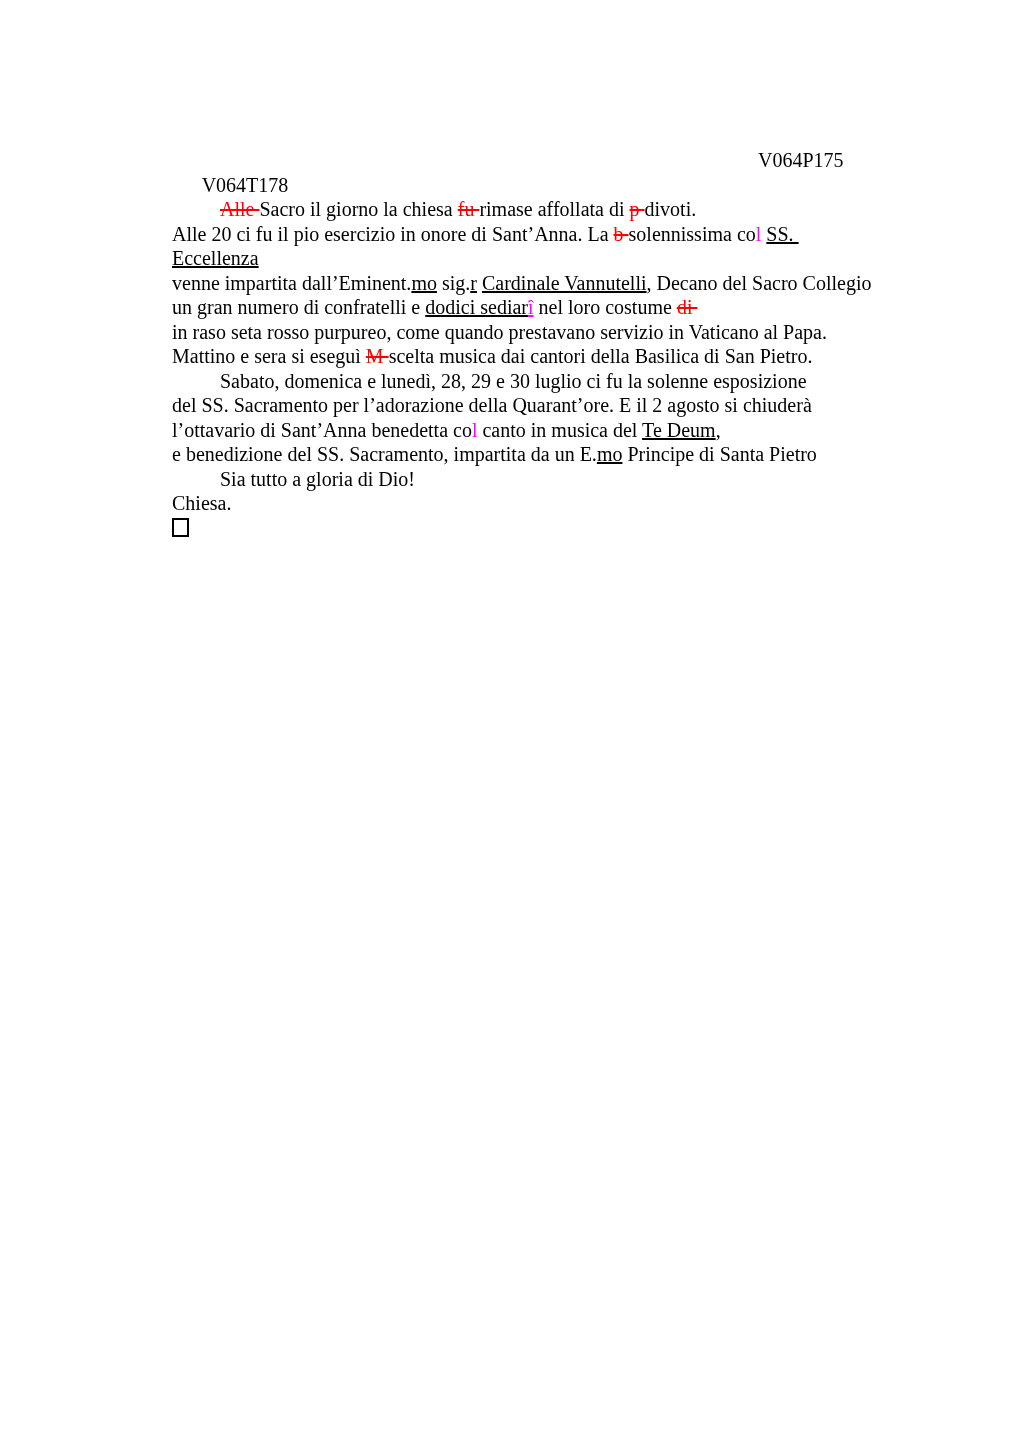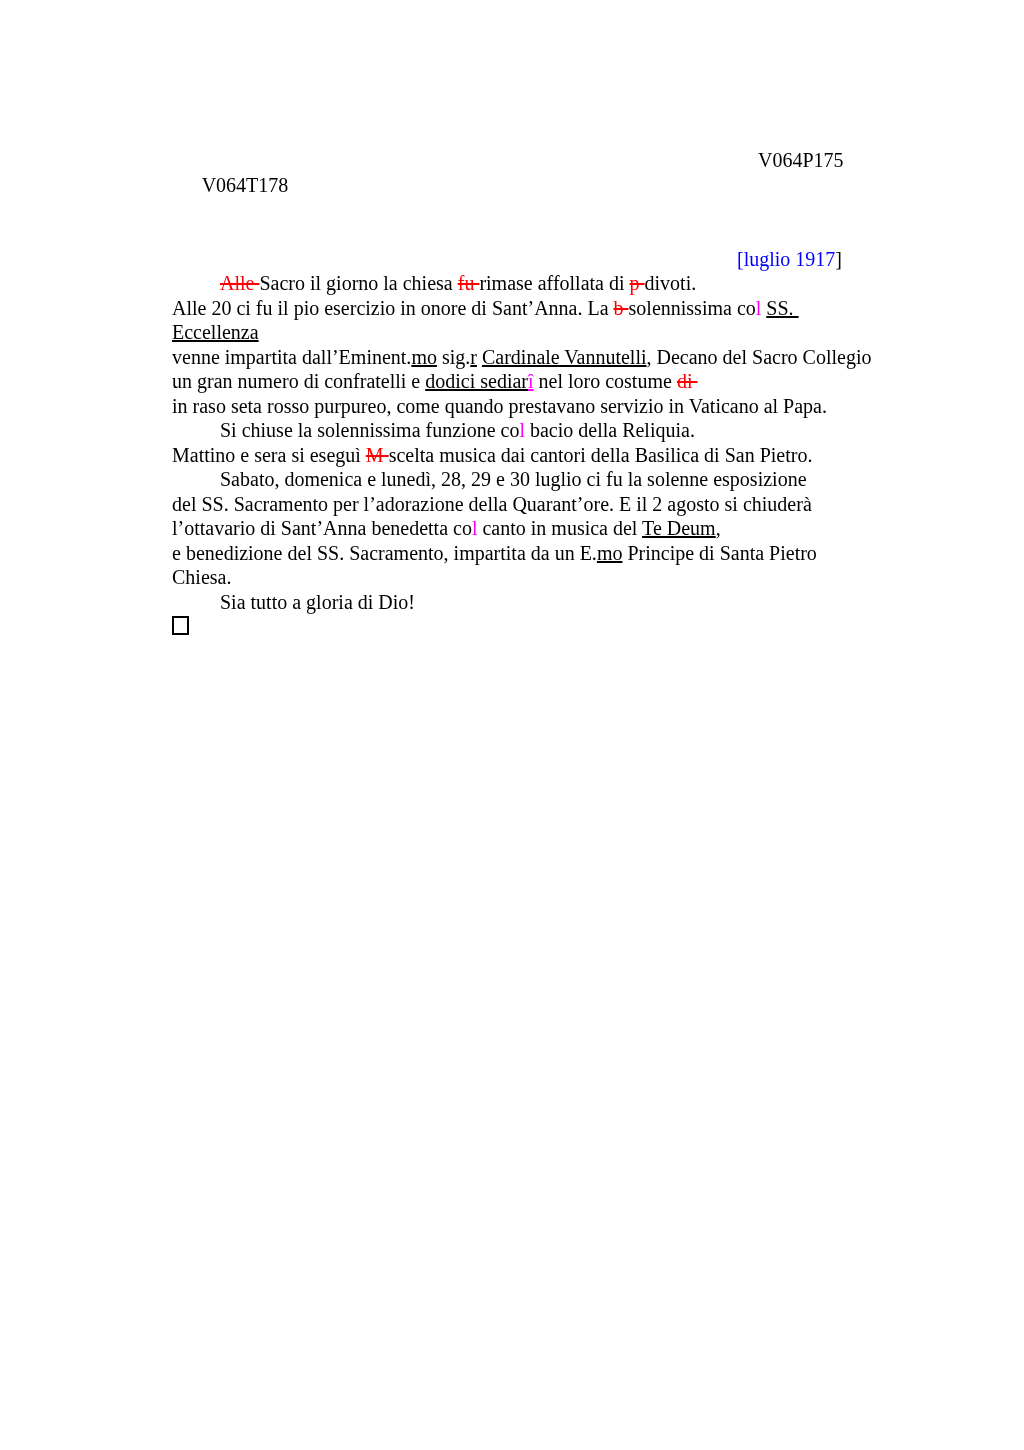--- a/index.html
+++ b/index.html
@@ -70,36 +70,32 @@
 <body>
 
 <div class="page">
   <div class="content">
 
     <div class="header-line">
       <span>V064T178</span>
       <span class="header-right">V064P175</span>
     </div>
 
-    <div class="date-line">
-      <span class="date-open">[luglio 1917</span><span>]</span>
-    </div>
 
     <div class="body-text">
         <div class="line indent"><span class="run red strike">Alle </span><span class="run">Sacro il giorno la chiesa </span><span class="run red strike">fu </span><span class="run">rimase affollata di </span><span class="run red strike">p </span><span class="run">divoti.</span></div>
         <div class="line"><span class="run">Alle 20 ci fu il pio esercizio in onore di Sant’Anna. La </span><span class="run red strike">b </span><span class="run">solennissima co</span><span class="run magenta">l</span><span class="run"> </span><span class="run under">SS. </span></div>
         <div class="line"><span class="run under">Eccellenza</span></div>
         <div class="line"><span class="run">venne impartita dall’Eminent.</span><span class="run under">mo</span><span class="run"> sig.</span><span class="run under">r</span><span class="run"> </span><span class="run under">Cardinale Vannutelli</span><span class="run">, Decano del Sacro Collegio</span></div>
         <div class="line"><span class="run">un gran numero di confratelli e </span><span class="run under">dodici sediar</span><span class="run magenta under">î</span><span class="run"> nel loro costume </span><span class="run red strike">di </span></div>
         <div class="line"><span class="run">in raso seta rosso purpureo, come quando prestavano servizio in Vaticano al Papa.</span></div>
-        <div class="line indent"><span class="run">Si chiuse la solennissima funzione co</span><span class="run magenta">l</span><span class="run"> bacio della Reliquia.</span></div>
         <div class="line"><span class="run">Mattino e sera si eseguì </span><span class="run red strike">M </span><span class="run">scelta musica dai cantori della Basilica di San Pietro.</span></div>
         <div class="line indent"><span class="run">Sabato, domenica e lunedì, 28, 29 e 30 luglio ci fu la solenne esposizione</span></div>
         <div class="line"><span class="run">del SS. Sacramento per l’adorazione della Quarant’ore. E il 2 agosto si chiuderà</span></div>
         <div class="line"><span class="run">l’ottavario di Sant’Anna benedetta co</span><span class="run magenta">l</span><span class="run"> canto in musica del </span><span class="run under">Te Deum</span><span class="run">,</span></div>
         <div class="line"><span class="run">e benedizione del SS. Sacramento, impartita da un E.</span><span class="run under">mo</span><span class="run"> Principe di Santa Pietro</span></div>
+        <div class="line indent"><span class="run">Sia tutto a gloria di Dio!</span></div>
         <div class="line"><span class="run">Chiesa.</span></div>
-        <div class="line indent"><span class="run">Sia tutto a gloria di Dio!</span></div>
         <div class="line"><span class="box-glyph"></span></div>
       </div>
 
   </div>
 </div>
 
 </body></html>

